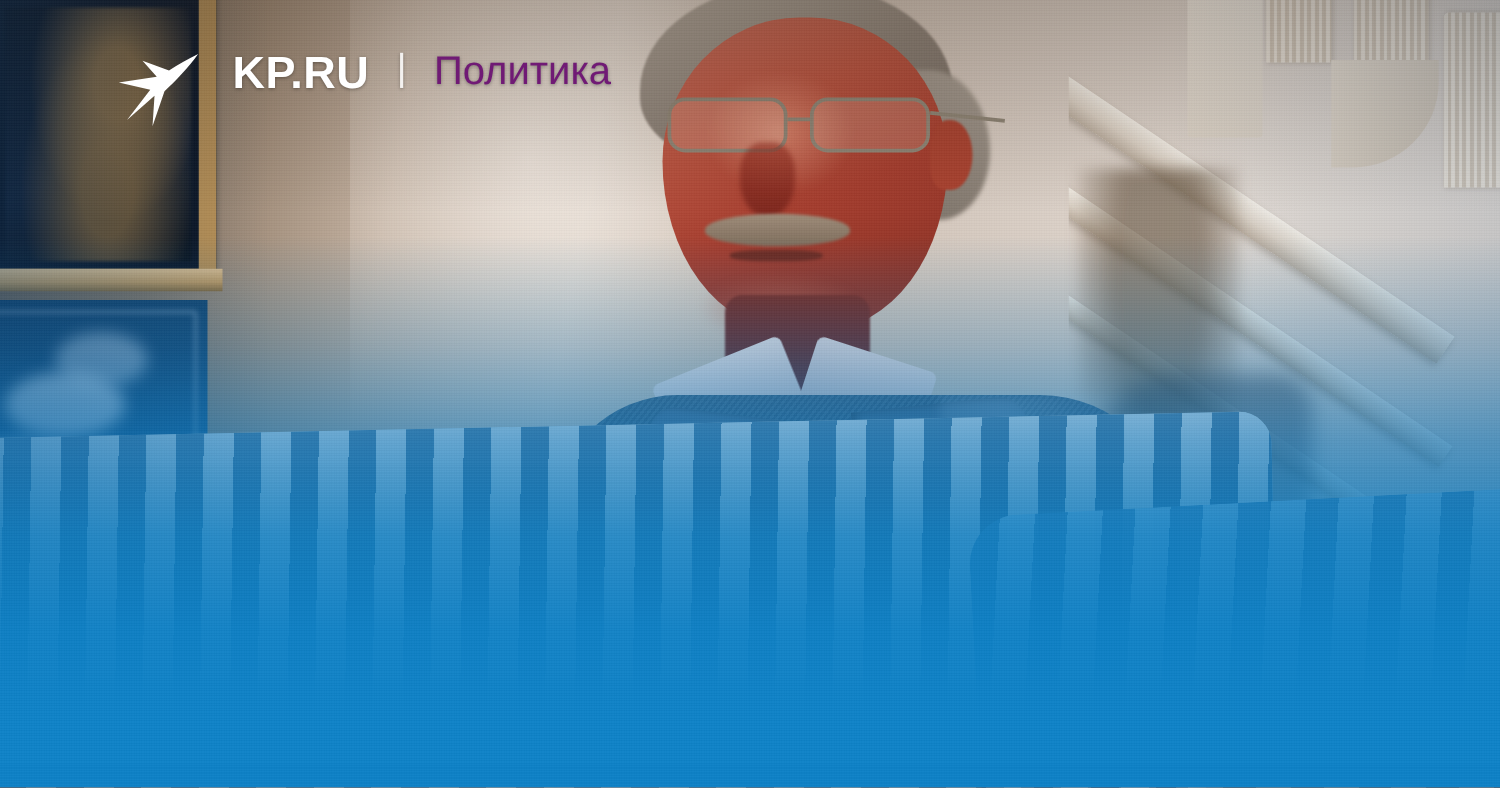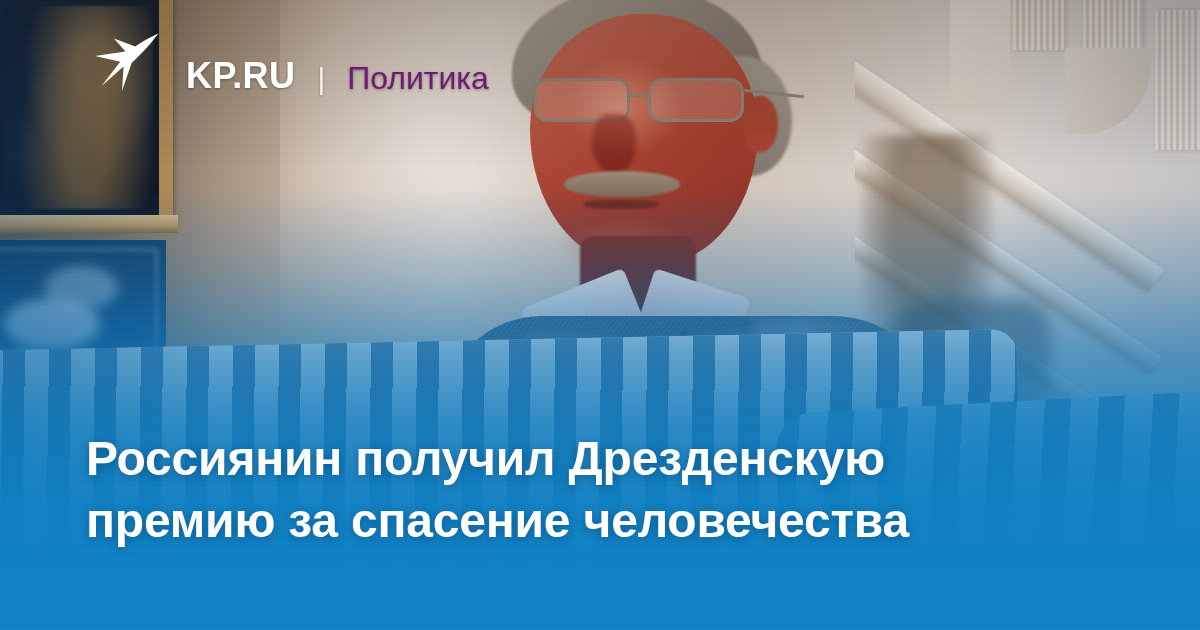--- a/index.html
+++ b/index.html
@@ -301,22 +301,22 @@
       repeating-linear-gradient(0deg,rgba(255,255,255,.10) 0 1px,rgba(0,0,0,.10) 1px 2px),
       repeating-linear-gradient(90deg,rgba(255,255,255,.07) 0 1px,rgba(0,0,0,.07) 1px 2px);
   }
   .top-shade{
     position:absolute; left:0; top:0; right:0; height:170px;
     background:linear-gradient(180deg,rgba(40,26,14,.26),rgba(40,26,14,0));
   }
 
   
   .brand{
-    position:absolute; left:92px; top:30px;
-    display:flex; align-items:flex-end; gap:0;
+    position:absolute; left:92px; top:40px;
+    display:flex; align-items:flex-start; gap:0;
     z-index:40;
   }
   .bird{ width:72px; height:64px; display:block; flex:0 0 auto; }
   .brand-name{
     color:#fff; font-size:36px; font-weight:700; letter-spacing:.4px;
     margin-left:22px; line-height:1;
     text-shadow:0 1px 3px rgba(0,0,0,.35);
   }
   .brand-sep{
     color:#fff; font-size:30px; font-weight:300; opacity:.85;
@@ -429,18 +429,14 @@
                  L9.6 56.0 L31.6 36.6
                  L30.0 61.0 L39.6 33.0
                  C48.2 25.0 58.6 14.2 66.5 3.2 Z"></path>
       </svg>
     </span>
     <span class="brand-name">KP.RU</span>
     <span class="brand-sep">|</span>
     <span class="brand-section">Политика</span>
   </div>
 
-  <div class="headline">
-    <span class="ln">Россиянин получил Дрезденскую</span>
-    <span class="ln">премию за спасение человечества</span>
-  </div>
 
 </div>
 
 </body></html>

